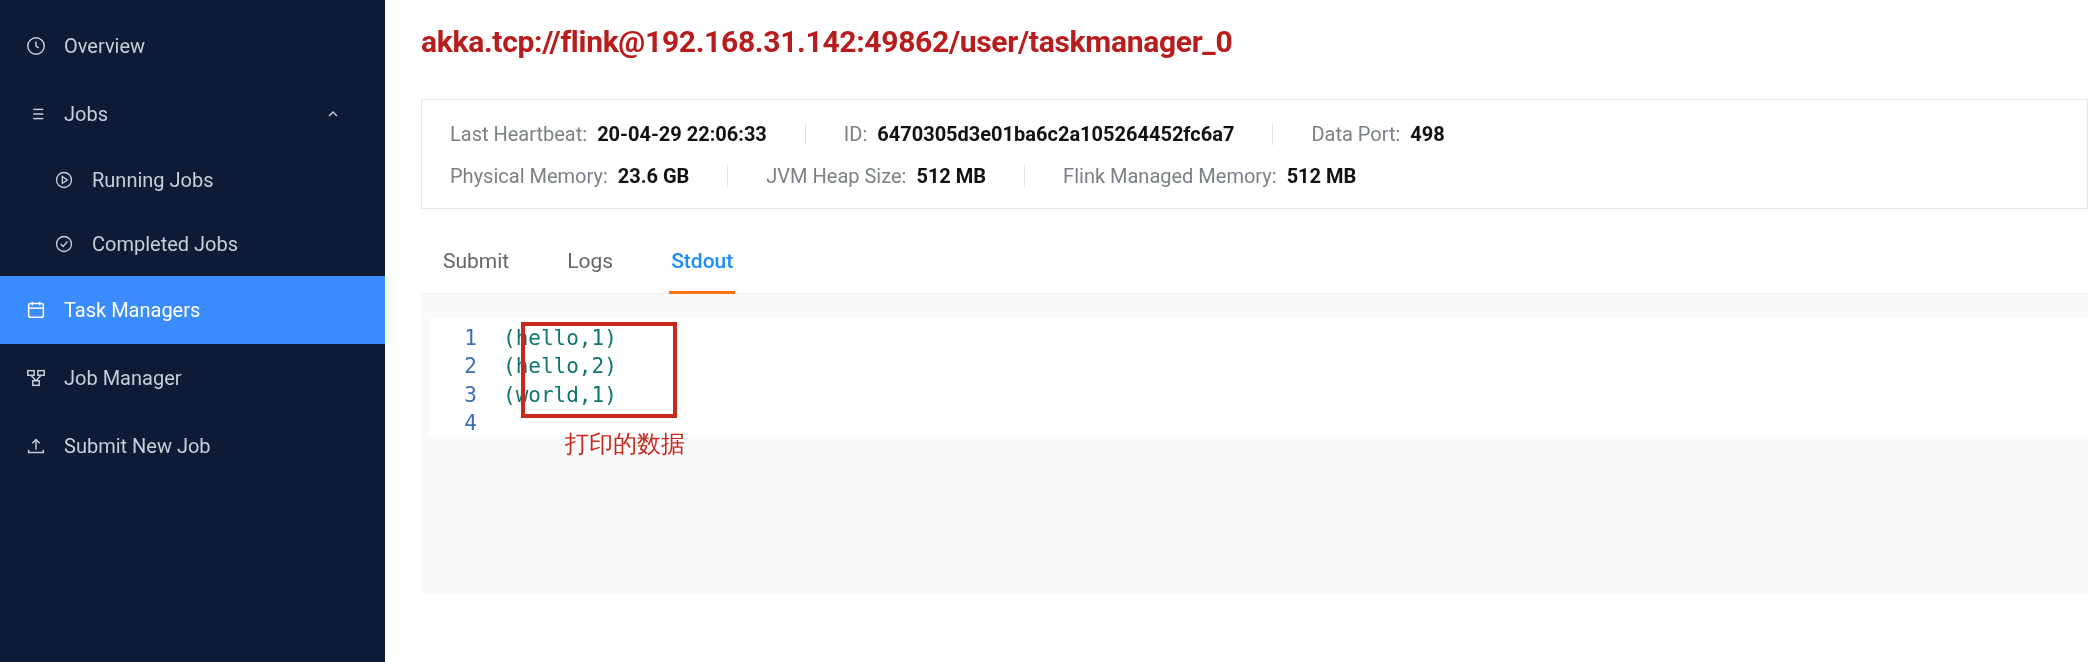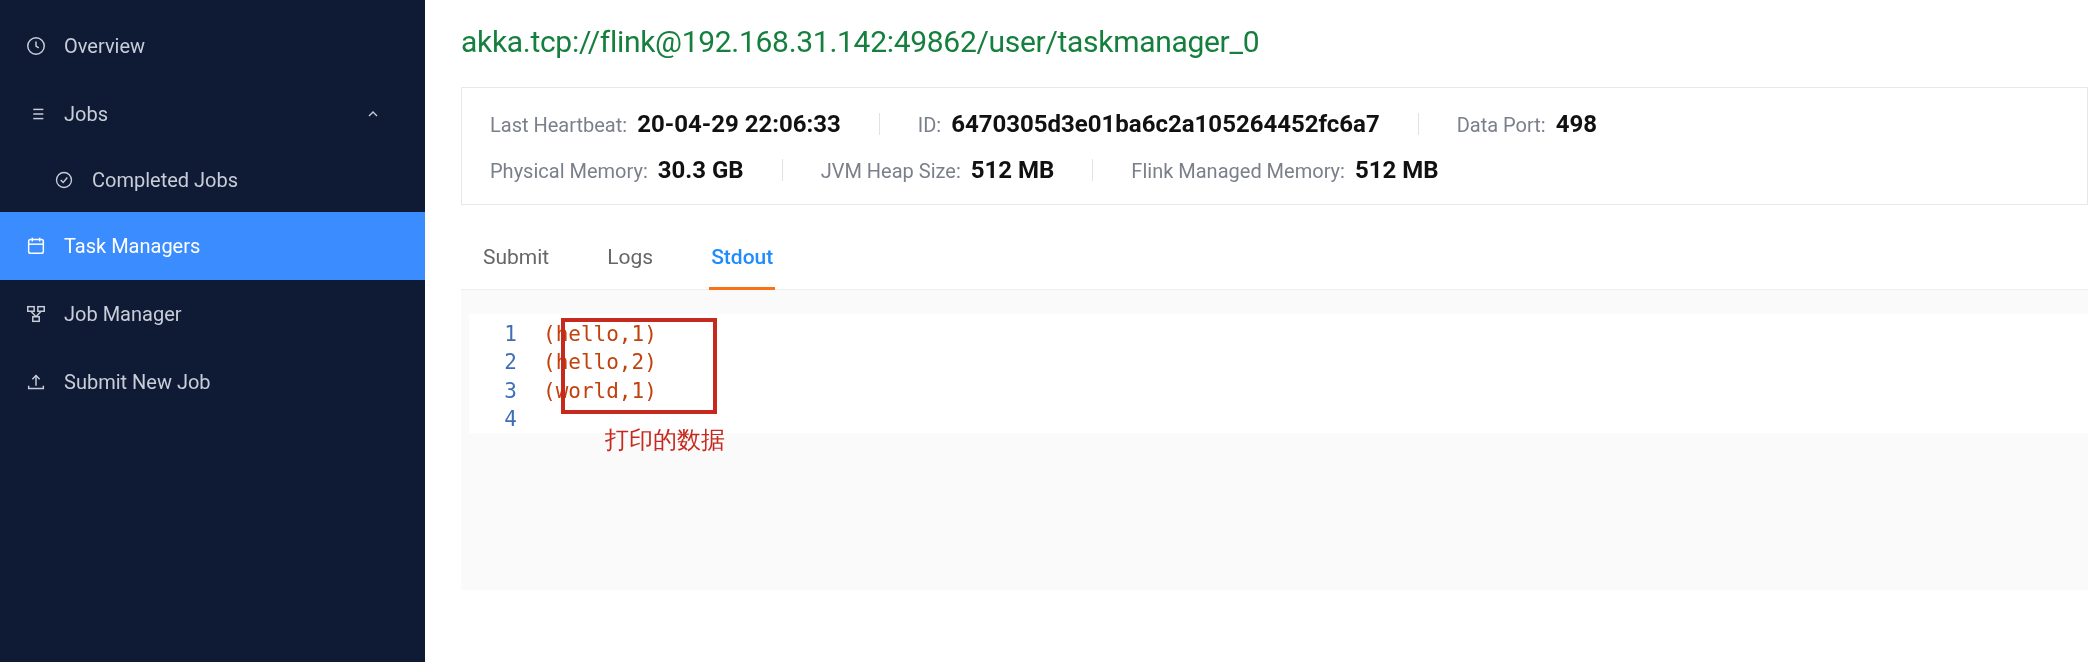--- a/index.html
+++ b/index.html
@@ -7,21 +7,21 @@
     font-family: -apple-system, BlinkMacSystemFont, "Segoe UI", Roboto, "Helvetica Neue", Arial, sans-serif;
     background: #fff;
     color: #222;
     font-size: 19px;
     width: 2088px;
     height: 662px;
     overflow: hidden;
     display: flex;
   }
   .sidebar {
-    width: 425px;
+    width: 385px;
     background: #0f1b34;
     color: #d5d9e2;
     flex-shrink: 0;
     padding-top: 12px;
   }
   .nav-item {
     display: flex;
     align-items: center;
     padding: 22px 24px;
     cursor: pointer;
@@ -45,41 +45,41 @@
   .nav-item .chevron { margin-left: auto; }
   .nav-sub { padding-left: 36px; }
   .nav-sub .nav-item { padding: 20px 24px 20px 16px; font-size: 20px; }
   .main {
     flex: 1;
     padding: 24px 0 0 36px;
     overflow: hidden;
   }
   .page-title {
     font-size: 30px;
-    font-weight: 400;
-    color: #15803d;
-    margin-bottom: 28px;
+    font-weight: 700;
+    color: #b91c1c;
+    margin-bottom: 40px;
     letter-spacing: -0.3px;
   }
   .info-box {
     border: 1px solid #e8e8e8;
     background: #fff;
     padding: 22px 28px 20px 28px;
     margin-bottom: 34px;
   }
   .info-row {
     display: flex;
     flex-wrap: wrap;
     align-items: center;
     gap: 4px;
   }
   .info-row + .info-row { margin-top: 18px; }
   .info-pair { display: inline-flex; align-items: baseline; }
   .info-label { color: #7a7f8a; font-size: 20px; margin-right: 10px; }
-  .info-value { color: #111; font-size: 24px; font-weight: 700; }
+  .info-value { color: #111; font-size: 20px; font-weight: 700; }
   .divider {
     width: 1px;
     height: 22px;
     background: #e2e2e2;
     margin: 0 34px;
   }
   .tabs {
     display: flex;
     gap: 54px;
     border-bottom: 1px solid #eee;
@@ -116,21 +116,21 @@
     font-size: 21px;
     line-height: 1.35;
   }
   .gutter {
     width: 74px;
     text-align: right;
     color: #3e6fb5;
     padding-right: 26px;
     user-select: none;
   }
-  .code-text { color: #c2410c; }
+  .code-text { color: #0f766e; }
   .annotation-box {
     position: absolute;
     border: 4px solid #c62a1f;
     top: 4px;
     left: 92px;
     width: 156px;
     height: 96px;
     pointer-events: none;
   }
   .annotation-text {
@@ -174,20 +174,29 @@
           <polyline points="6 15 12 9 18 15"></polyline>
         </svg>
     </span>
   </div>
 
   <div class="nav-sub">
     <div class="nav-item">
       <span class="icon">
         <svg width="20" height="20" viewBox="0 0 24 24" stroke-width="1.6">
             <circle cx="12" cy="12" r="9"></circle>
+            <polygon points="10,8 16,12 10,16"></polygon>
+          </svg>
+      </span>
+      <span>Running Jobs</span>
+    </div>
+    <div class="nav-item">
+      <span class="icon">
+        <svg width="20" height="20" viewBox="0 0 24 24" stroke-width="1.6">
+            <circle cx="12" cy="12" r="9"></circle>
             <polyline points="8 12 11 15 16 9"></polyline>
           </svg>
       </span>
       <span>Completed Jobs</span>
     </div>
   </div>
 
   <div class="nav-item active">
     <span class="icon">
       <svg width="22" height="22" viewBox="0 0 24 24" stroke-width="1.6">
@@ -241,21 +250,21 @@
       </span>
       <span class="divider"></span>
       <span class="info-pair">
         <span class="info-label">Data Port:</span>
         <span class="info-value">498</span>
       </span>
     </div>
     <div class="info-row">
       <span class="info-pair">
         <span class="info-label">Physical Memory:</span>
-        <span class="info-value">30.3 GB</span>
+        <span class="info-value">23.6 GB</span>
       </span>
       <span class="divider"></span>
       <span class="info-pair">
         <span class="info-label">JVM Heap Size:</span>
         <span class="info-value">512 MB</span>
       </span>
       <span class="divider"></span>
       <span class="info-pair">
         <span class="info-label">Flink Managed Memory:</span>
         <span class="info-value">512 MB</span>

